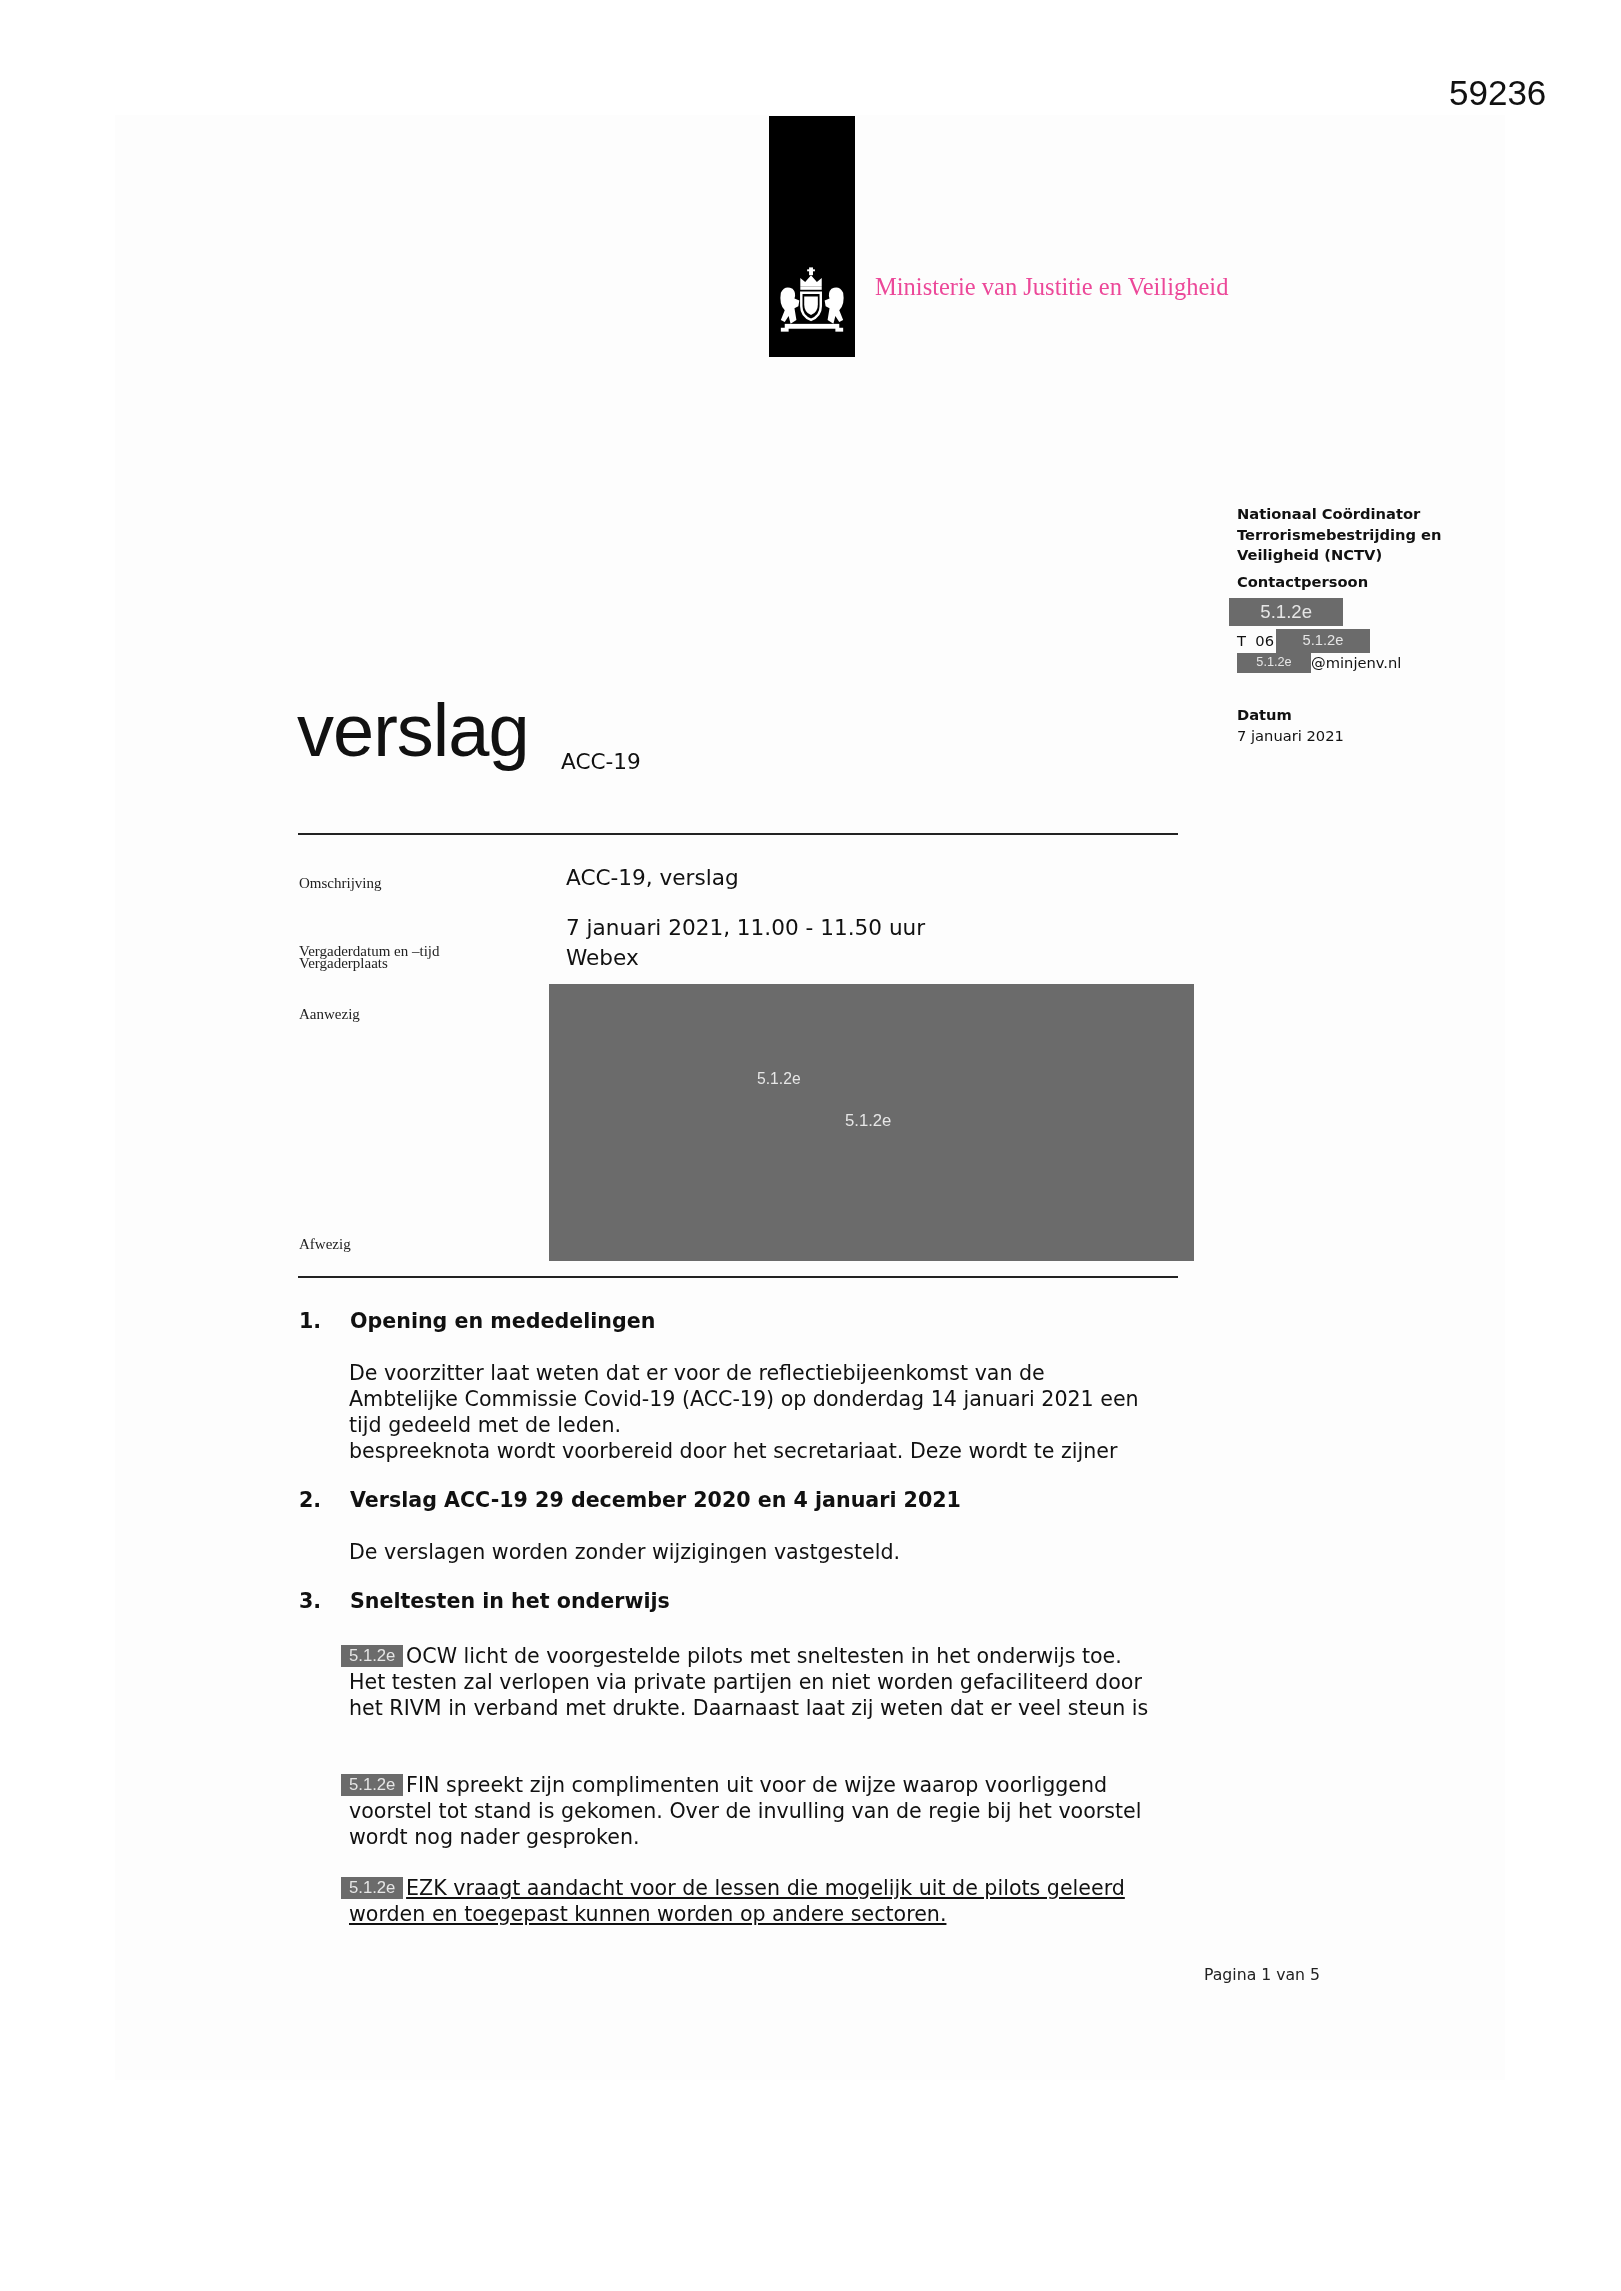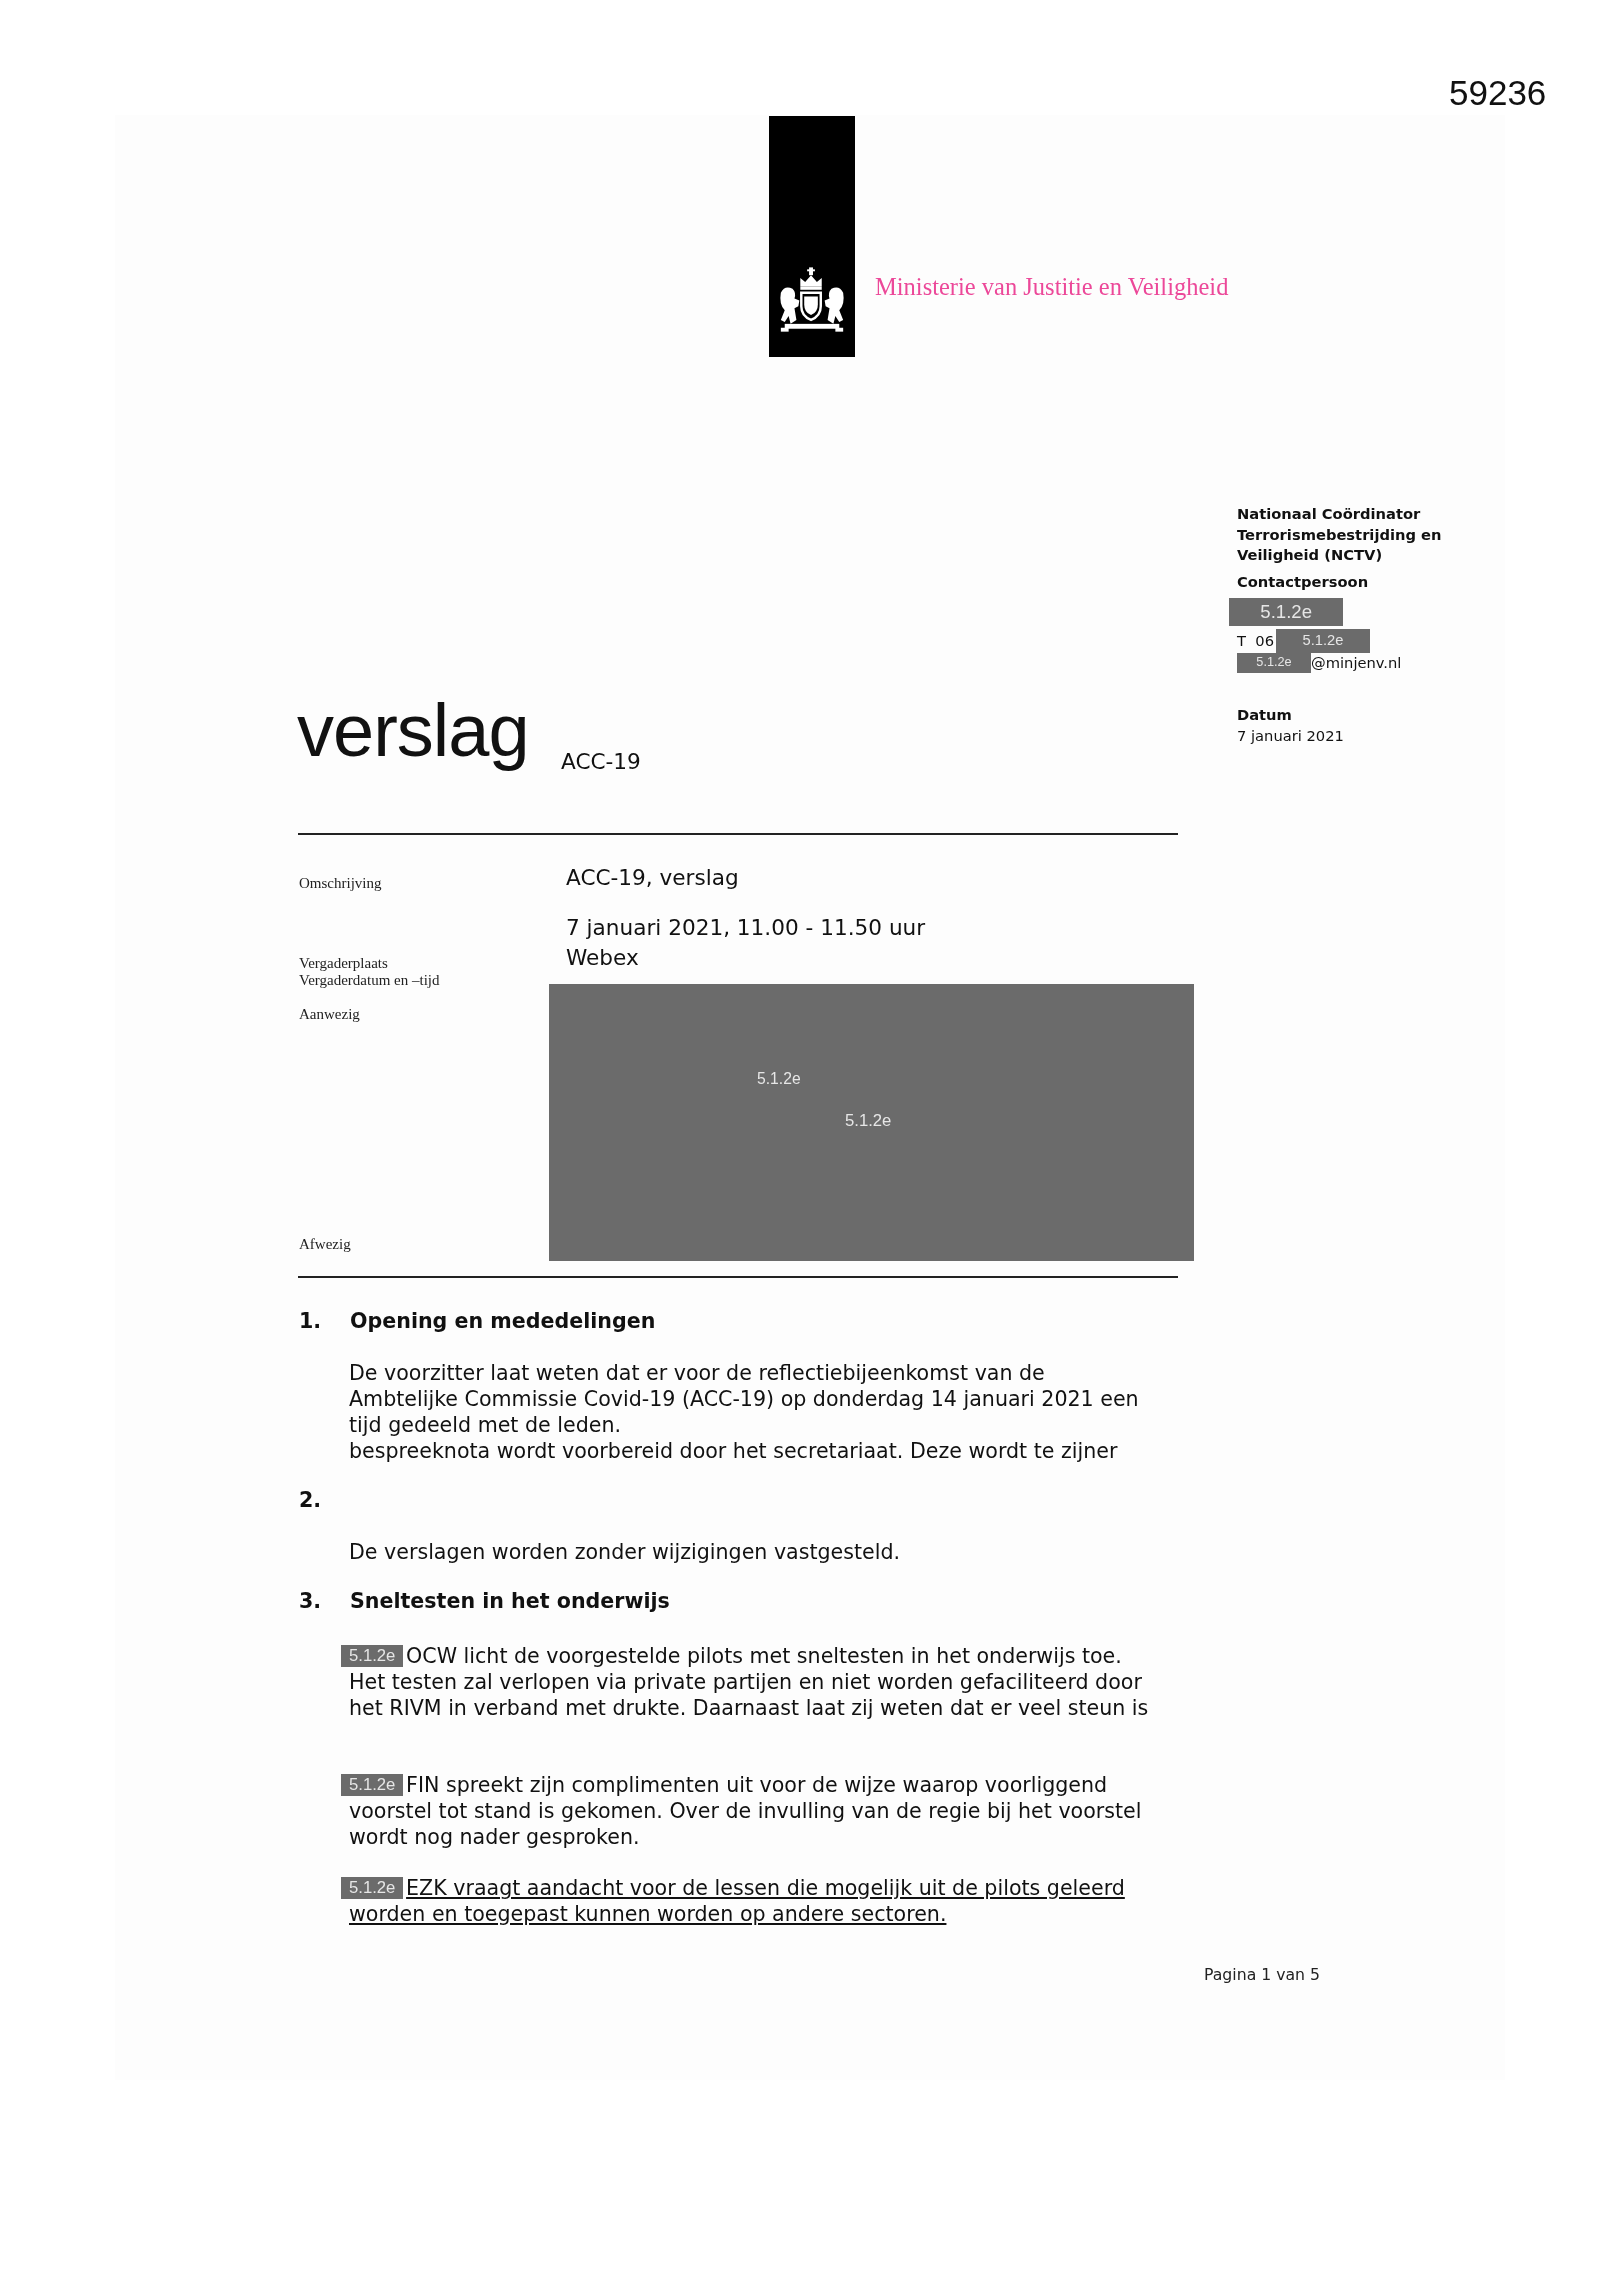--- a/index.html
+++ b/index.html
@@ -119,21 +119,21 @@
 </div>
 
 <div class="title-verslag">verslag</div>
 <div class="title-sub">ACC-19</div>
 
 <div class="rule" style="top:833px;"></div>
 
 <div class="meta-label" style="top:875px;">Omschrijving</div>
 <div class="meta-value" style="top:865px;">ACC-19, verslag</div>
 
-<div class="meta-label" style="top:972px;">Vergaderdatum en –tijd</div>
+<div class="meta-label" style="top:943px;">Vergaderdatum en –tijd</div>
 <div class="meta-value" style="top:915px;">7 januari 2021, 11.00 - 11.50 uur</div>
 
 <div class="meta-label" style="top:955px;">Vergaderplaats</div>
 <div class="meta-value" style="top:945px;">Webex</div>
 
 <div class="meta-label" style="top:1006px;">Aanwezig</div>
 <div class="meta-label" style="top:1236px;">Afwezig</div>
 
 <div class="attend-redact">
   <span style="left:208px; top:86px; font-size:15.7px;">5.1.2e</span>
@@ -151,20 +151,21 @@
 <div class="para" style="top:1360px;">
   <div>De voorzitter laat weten dat er voor de reflectiebijeenkomst van de</div>
   <div>Ambtelijke Commissie Covid-19 (ACC-19) op donderdag 14 januari 2021 een</div>
   <div>tijd gedeeld met de leden.</div>
   <div>bespreeknota wordt voorbereid door het secretariaat. Deze wordt te zijner</div>
 </div>
 
 <div class="section" style="top:1488px;">
   <div class="sec-head">
     <span class="sec-num">2.</span>
+    <span>Verslag ACC-19 29 december 2020 en 4 januari 2021</span>
   </div>
 </div>
 <div class="para" style="top:1539px;">
   <div>De verslagen worden zonder wijzigingen vastgesteld.</div>
 </div>
 
 <div class="section" style="top:1589px;">
   <div class="sec-head">
     <span class="sec-num">3.</span>
     <span>Sneltesten in het onderwijs</span>

